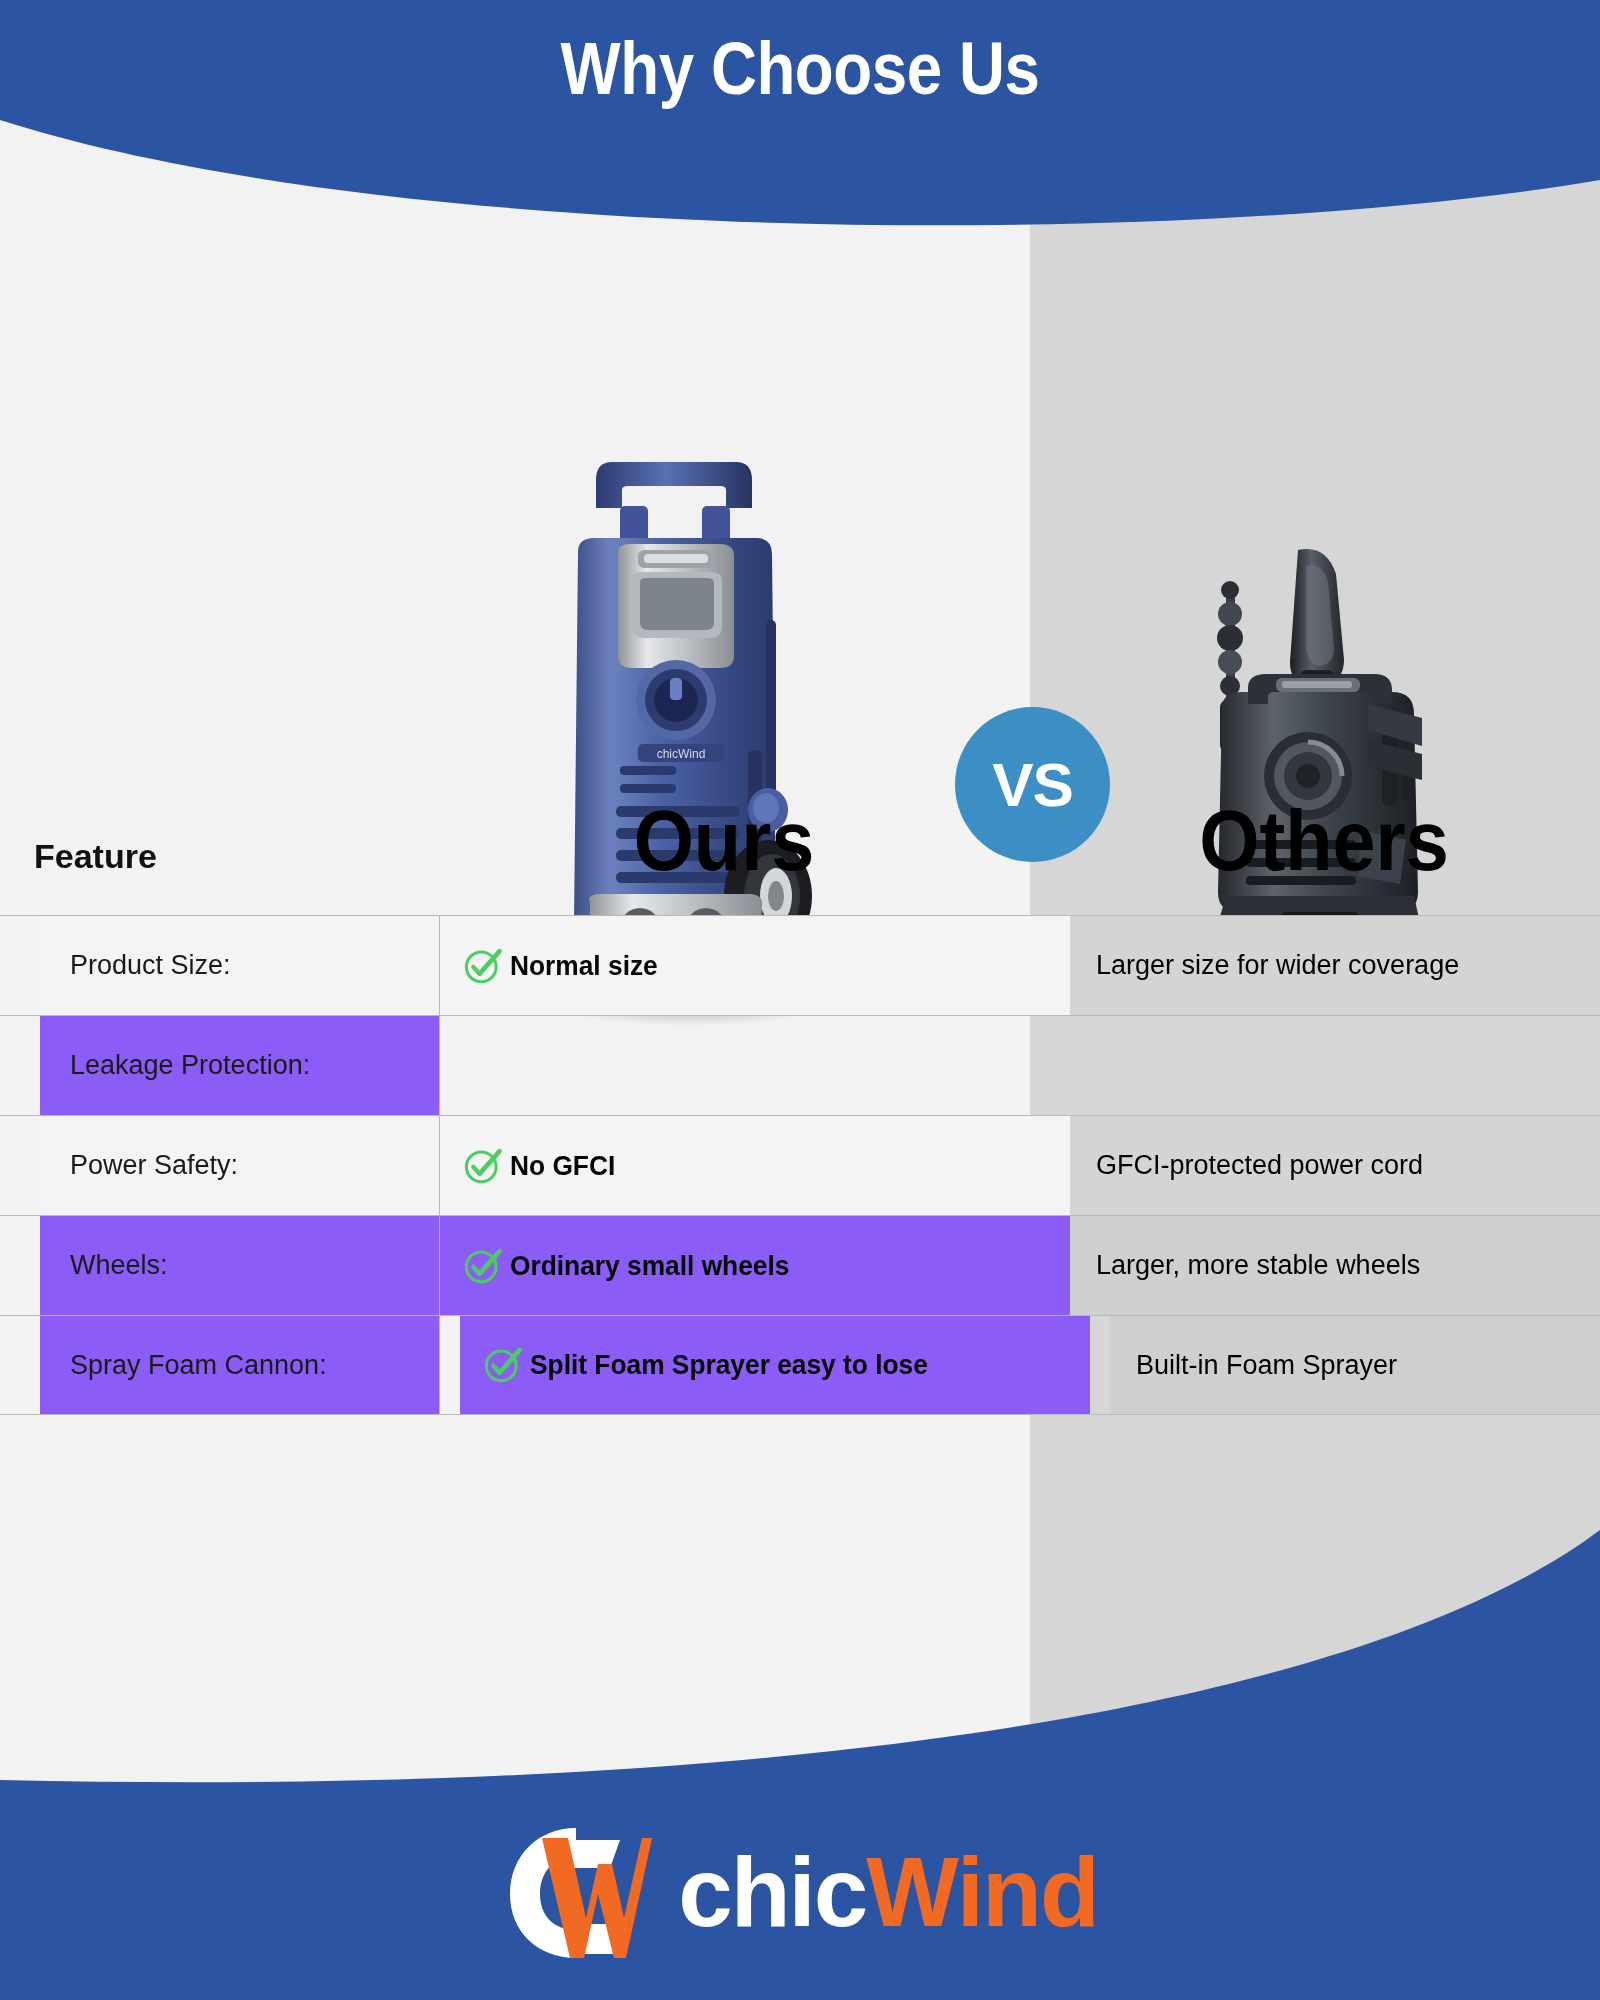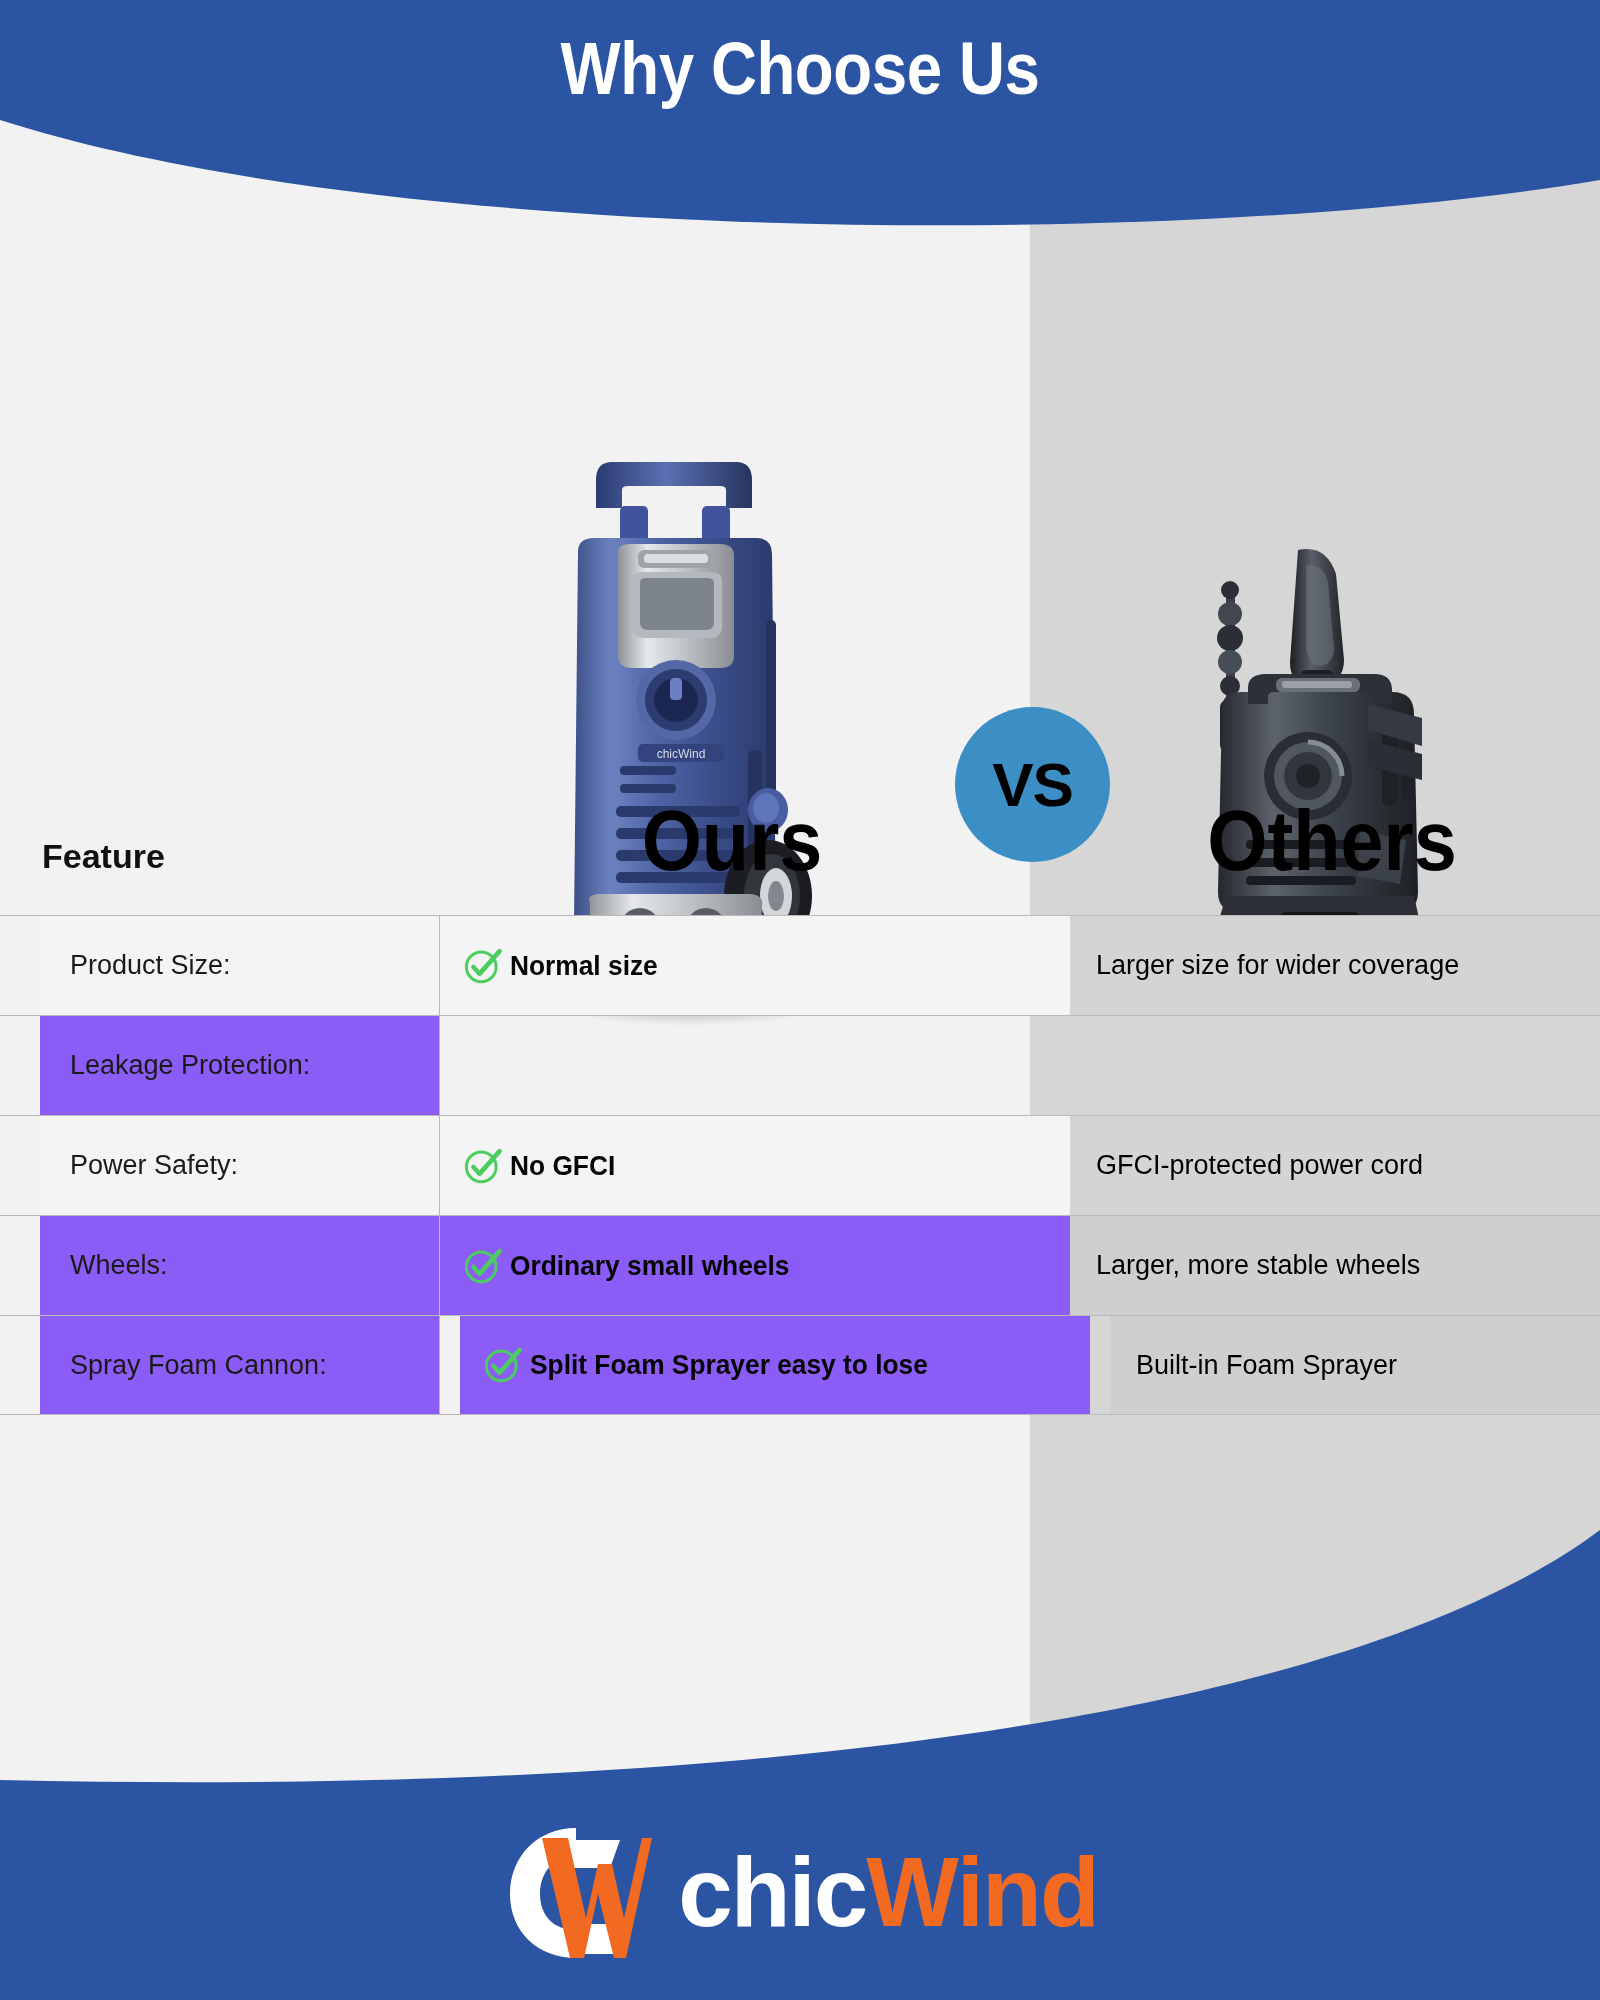--- a/index.html
+++ b/index.html
@@ -30,30 +30,30 @@
   
   .hero { position:absolute; left:0; top:210px; width:1600px; height:700px; z-index:3; }
 
   .vs-badge {
     position:absolute; left:955px; top:497px; width:155px; height:155px;
     border-radius:50%; background:#3b8fc4;
     display:flex; align-items:center; justify-content:center;
     z-index:8;
   }
   .vs-badge span {
-    color:#000000; font-size:62px; font-weight:bold; letter-spacing:-1px;
+    color:#ffffff; font-size:62px; font-weight:bold; letter-spacing:-1px;
     font-family:"Liberation Sans", sans-serif;
   }
 
   
   .prod-ours   { position:absolute; left:520px; top:240px;  width:340px; height:580px; z-index:4; }
   .prod-others { position:absolute; left:1130px; top:330px; width:360px; height:460px; z-index:4; }
 
   
-  .col-head-row { position:absolute; left:12px; top:795px; width:1532px; height:120px; z-index:7; }
+  .col-head-row { position:absolute; left:4px; top:795px; width:1532px; height:120px; z-index:7; }
   .ch-feature {
     position:absolute; left:30px; top:42px;
     font-size:34px; font-weight:bold; color:#111;
   }
   .ch-ours {
     position:absolute; left:400px; top:0px; width:640px; text-align:center;
     font-size:86px; font-weight:bold; color:#000; line-height:1.05;
     transform:scaleX(0.9); transform-origin:center;
   }
   .ch-others {

